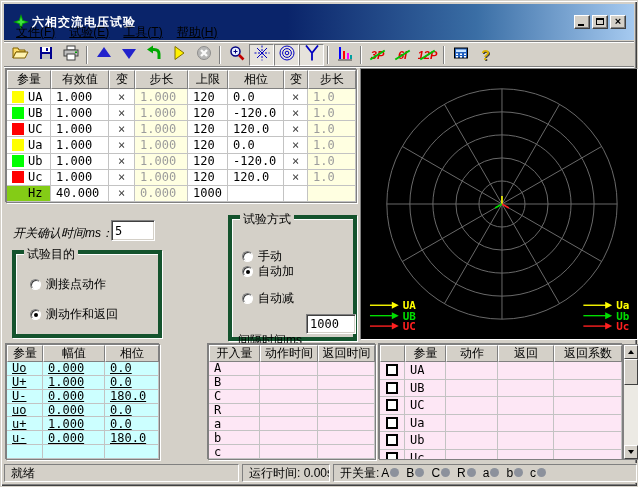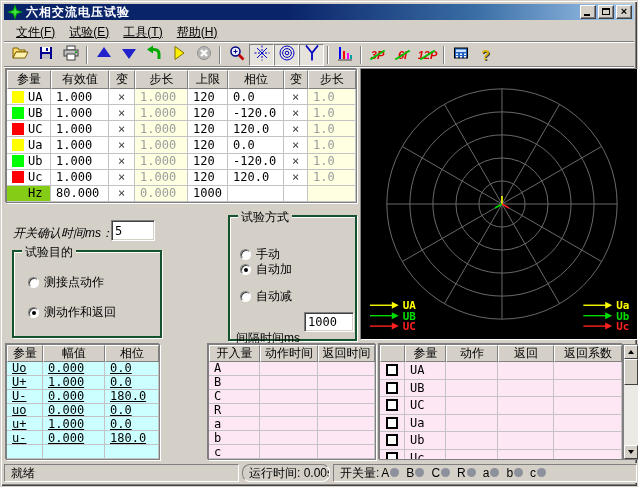--- a/index.html
+++ b/index.html
@@ -5,23 +5,23 @@
   * { margin:0; padding:0; box-sizing:border-box; }
   html,body { width:638px; height:487px; overflow:hidden; background:#3a6ea5;
     font-family:"Liberation Sans","DejaVu Sans",sans-serif; font-size:12px; }
   .mono { font-family:"DejaVu Sans Mono",monospace; }
 
   .window { position:relative; width:638px; height:487px; background:#D4D0C8;
     border:1px solid #D4D0C8;
     box-shadow: inset 1px 1px 0 #ffffff, inset -1px -1px 0 #404040, inset -2px -2px 0 #808080; }
 
   
-  .titlebar { position:absolute; left:3px; top:3px; right:3px; height:16px;
+  .titlebar { position:absolute; left:3px; top:3px; right:3px; height:36px;
     background:linear-gradient(90deg,#0A246A 0%,#0A246A 45%,#3A6EA5 75%,#A6CAF0 100%);
-    display:flex; align-items:center; padding:0 2px; }
+    display:flex; align-items:center; padding:0 8px; }
   .app-icon { width:16px; height:16px; margin:0 3px 0 1px; flex:0 0 auto; }
   .title-text { color:#fff; font-weight:bold; font-size:12px; letter-spacing:1px; }
   .win-btns { margin-left:auto; display:flex; gap:2px; }
   .win-btn { width:16px; height:14px; background:#D4D0C8; border:1px solid;
     border-color:#fff #404040 #404040 #fff; box-shadow:inset -1px -1px 0 #808080;
     position:relative; cursor:default; }
   .glyph-min { position:absolute; left:3px; bottom:2px; width:6px; height:2px; background:#000; }
   .glyph-max { position:absolute; left:3px; top:2px; width:8px; height:7px; border:1px solid #000; border-top:2px solid #000; }
   .glyph-close { position:absolute; left:0; top:-1px; width:100%; text-align:center; font-weight:bold; font-size:11px; color:#000; }
 
@@ -66,21 +66,21 @@
 
   
   #chart { position:absolute; left:356px; top:0; width:278px; height:272px; background:#000;
     border:1px solid; border-color:#808080 #fff #fff #808080; }
 
   
   .lbl { position:absolute; white-space:nowrap; }
   .tbox { position:absolute; background:#fff; border:1px solid; border-color:#808080 #fff #fff #808080;
     box-shadow:inset 1px 1px 0 #404040, inset -1px -1px 0 #D4D0C8;
     font-family:"DejaVu Sans Mono",monospace; font-size:12px; padding:2px 3px; outline:none; }
-  .groupbox { position:absolute; border:2px solid #14532d;
+  .groupbox { position:absolute; border:4px solid #14532d;
     box-shadow:inset 1px 1px 0 #fff, 1px 1px 0 #fff; }
   .gb-title { position:absolute; top:-8px; left:8px; background:#D4D0C8; padding:0 3px; }
   .radio-row { position:absolute; display:flex; align-items:center; gap:5px; white-space:nowrap; }
   .radio { width:11px; height:11px; border-radius:50%; background:#fff; border:1px solid;
     border-color:#808080 #fff #fff #808080; box-shadow:inset 1px 1px 0 #404040; position:relative; flex:0 0 auto; }
   .radio.sel::after { content:""; position:absolute; left:3px; top:3px; width:4px; height:4px; border-radius:50%; background:#000; }
 
   
   #seq-table { position:absolute; left:2px; top:276px; width:154px; height:116px;
     grid-template-columns:36px 62px 1fr; grid-template-rows:17px repeat(7,1fr); }
@@ -105,21 +105,21 @@
   .sb-up { top:0; } .sb-dn { bottom:0; }
   .arr { width:0; height:0; border-left:3px solid transparent; border-right:3px solid transparent; }
   .arr.u { border-bottom:4px solid #000; } .arr.d { border-top:4px solid #000; }
   .sb-thumb { position:absolute; left:0; top:14px; width:14px; height:26px; background:#D4D0C8;
     border:1px solid; border-color:#fff #404040 #404040 #fff; }
 
   
   .statusbar { position:absolute; left:3px; bottom:3px; right:0; height:20px; background:#D4D0C8; }
   .spanel { position:absolute; top:1px; bottom:1px; border:1px solid; border-color:#808080 #fff #fff #808080;
     display:flex; align-items:center; padding:0 6px; white-space:nowrap; overflow:hidden; }
-  .sp1 { left:0; width:235px; } .sp2 { left:238px; width:88px;border-radius:8px; } .sp3 { left:329px; right:0; }
+  .sp1 { left:0; width:235px; } .sp2 { left:238px; width:88px; } .sp3 { left:329px; right:0; }
   .swdot { display:inline-block; width:9px; height:9px; border-radius:50%; background:#8C919C; margin:0 5px 0 1px; }
   .swname { margin-left:2px; }
 </style>
 </head>
 <body>
 
 <div class="window">
 
   <div class="titlebar">
     <svg class="app-icon" viewBox="0 0 16 16">
@@ -343,21 +343,21 @@
         <div class="td xc">×</div>
         <div class="td ivory">1.000</div>
         <div class="td">120</div>
         <div class="td">120.0</div>
         <div class="td xc">×</div>
         <div class="td ivory">1.0</div>
         <div class="td" style="background: #84cc16;">
           <span class="swatch" style="visibility: hidden;"></span>
           <span class="mono">Hz</span>
         </div>
-        <div class="td">80.000</div>
+        <div class="td">40.000</div>
         <div class="td xc">×</div>
         <div class="td ivory">0.000</div>
         <div class="td">1000</div>
         <div class="td"></div>
         <div class="td xc"></div>
         <div class="td ivory"></div>
       </div>
 
     <svg id="chart" viewBox="0 0 278 272">
         <circle cx="142" cy="136" r="23.2" fill="none" stroke="#6a6a6a"></circle>

